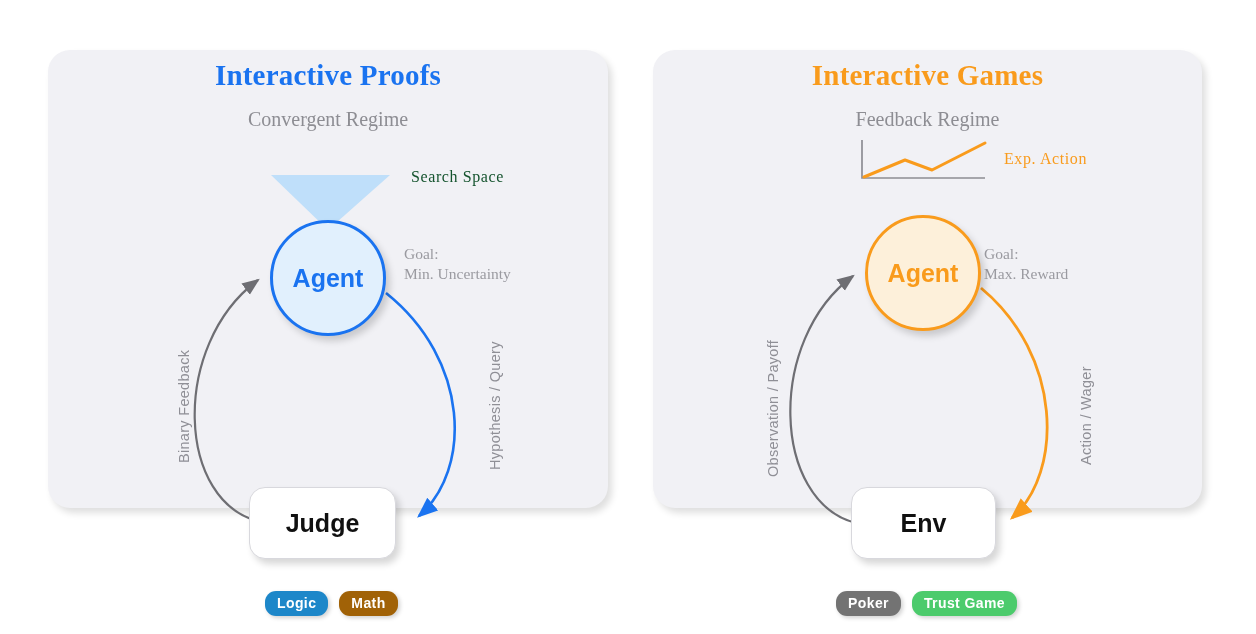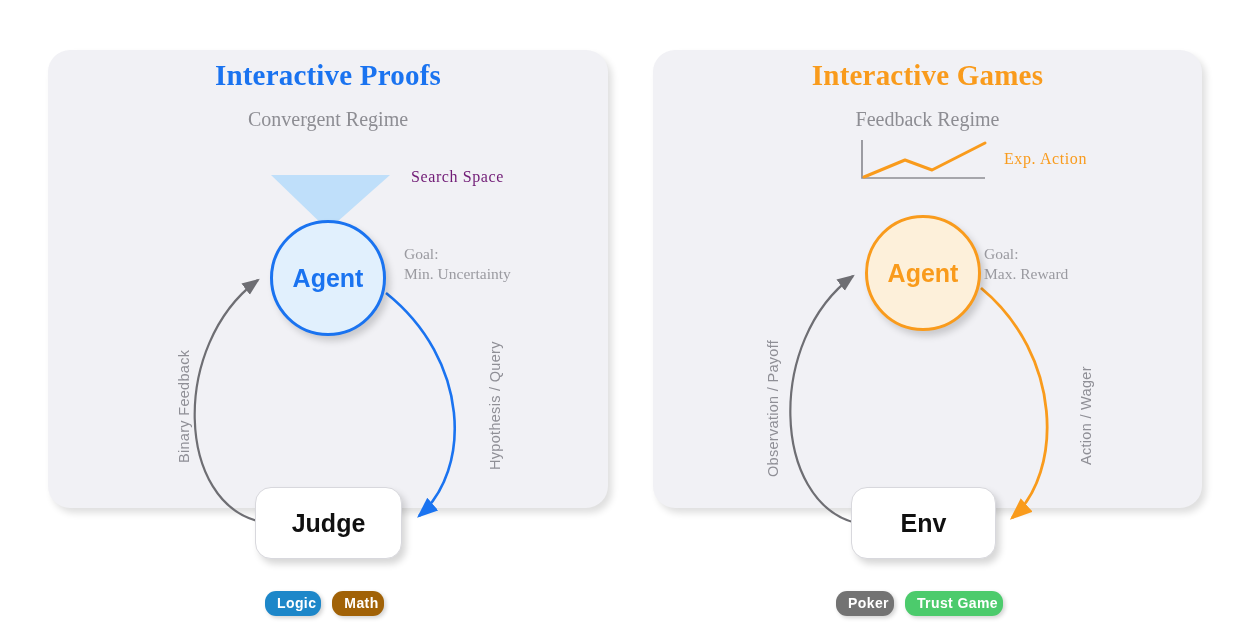--- a/index.html
+++ b/index.html
@@ -105,37 +105,37 @@
     display: flex;
     align-items: center;
     justify-content: center;
     font-family: "Liberation Sans", sans-serif;
     font-weight: bold;
     font-size: 25px;
     color: #101010;
     box-shadow: 4px 5px 7px rgba(0,0,0,0.16);
     box-sizing: border-box;
   }
-  #judge-box { left: 255px; top: 487px; width: 147px; height: 72px; }
+  #judge-box { left: 249px; top: 487px; width: 147px; height: 72px; }
   #env-box   { left: 851px; top: 487px; width: 145px; height: 72px; }
 
   .badge-row {
     position: absolute;
     display: flex;
     gap: 11px;
     align-items: center;
   }
   #badges-left  { left: 265px; top: 591px; }
   #badges-right { left: 836px; top: 591px; }
   .badge {
     color: #ffffff;
     font-family: "Liberation Sans", sans-serif;
     font-weight: bold;
     font-size: 14px;
-    padding: 5px 5px 6px 12px;
+    padding: 5px 12px 6px 12px;
     border-radius: 11px;
     letter-spacing: 0.4px;
     line-height: 1;
     box-shadow: 2px 2px 4px rgba(0,0,0,0.18);
     white-space: nowrap;
   }
 
   .edge-label {
     position: absolute;
     font-family: "Liberation Sans", sans-serif;
@@ -198,21 +198,21 @@
 
     <path d="M981,288 C1062,355 1064,472 1012,518" fill="none" stroke="#f99b1c" stroke-width="2.8" marker-end="url(#arrow-orange)"></path>
   </svg>
 
   <div class="panel-title" id="title-left" style="left: 48px; width: 560px; color: rgb(26, 115, 240);">Interactive Proofs</div>
   <div class="panel-subtitle" id="sub-left" style="left: 48px; width: 560px; color: rgb(141, 141, 147);">Convergent Regime</div>
 
   <div class="panel-title" id="title-right" style="left: 653px; width: 549px; color: rgb(249, 155, 28);">Interactive Games</div>
   <div class="panel-subtitle" id="sub-right" style="left: 653px; width: 549px; color: rgb(141, 141, 147);">Feedback Regime</div>
 
-  <div class="accent-label" id="label-search-space" style="color: #701a75;">Search Space</div>
+  <div class="accent-label" id="label-search-space" style="color: #14532d;">Search Space</div>
   <div class="accent-label" id="label-exp-utility" style="color: rgb(249, 155, 28);">Exp. Action</div>
 
   <div class="side-label" id="goal-left">
     <div>Goal:</div>
     <div>Min. Uncertainty</div>
   </div>
   <div class="side-label" id="goal-right">
     <div>Goal:</div>
     <div>Max. Reward</div>
   </div>

